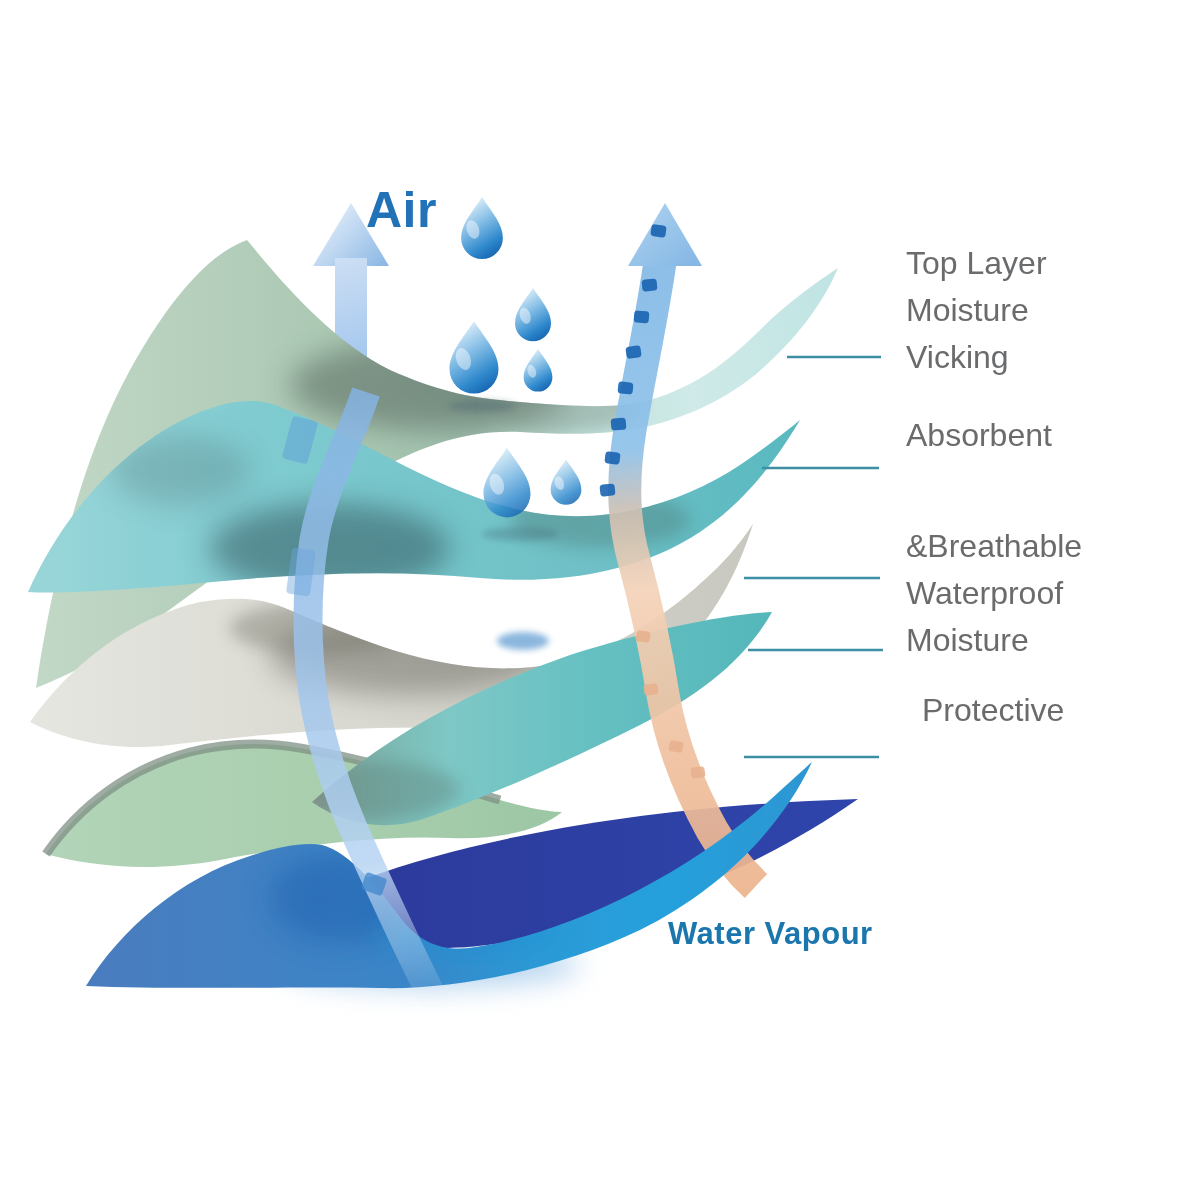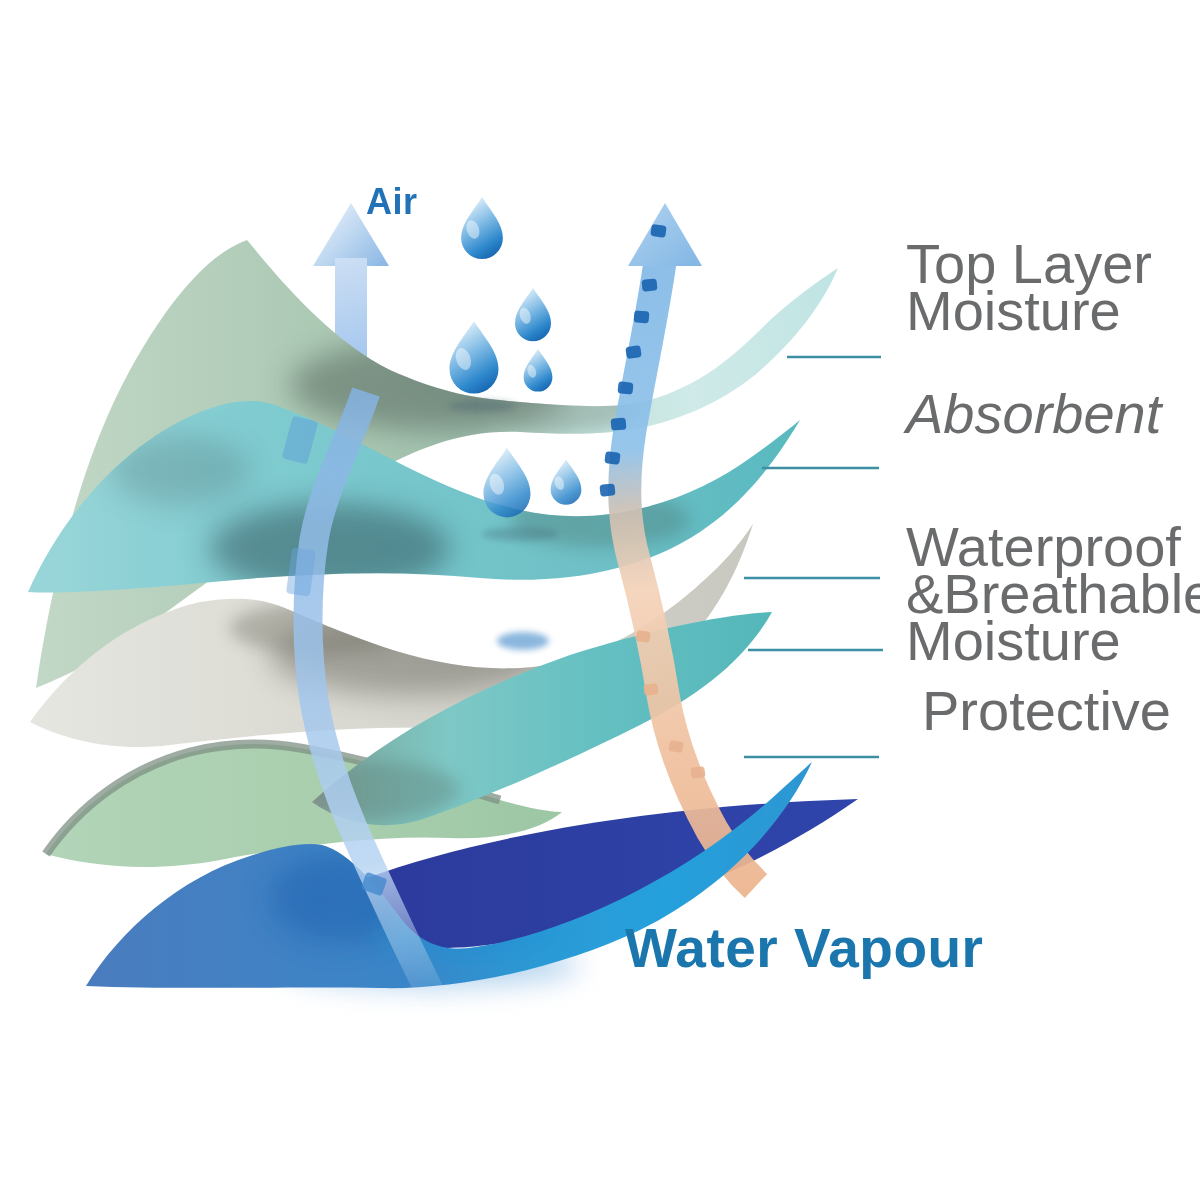--- a/index.html
+++ b/index.html
@@ -2,27 +2,27 @@
 <html><head>
 <meta charset="utf-8">
 <style>
   html,body{margin:0;padding:0;background:#ffffff;}
   .stage{
     position:relative;width:1200px;height:1200px;background:#ffffff;overflow:hidden;
     font-family:"Liberation Sans", sans-serif;
   }
   .stage svg{position:absolute;left:0;top:0;}
   .txt{position:absolute;white-space:nowrap;}
-  .flow-label{font-weight:bold;font-size:36px;color:#2272b8;letter-spacing:0.5px;}
+  .flow-label{font-weight:bold;font-size:50px;color:#2272b8;letter-spacing:0.5px;}
   .air{left:366px;top:181px;}
   .liquid{left:524px;top:188px;}
-  .vapour{left:625px;top:916px;font-weight:bold;font-size:55px;color:#1a76ac;letter-spacing:0.5px;}
-  .layer-label{left:906px;color:#6a6b6d;font-size:56px;line-height:47px;font-weight:400;}
+  .vapour{left:668px;top:916px;font-weight:bold;font-size:31px;color:#1a76ac;letter-spacing:0.5px;}
+  .layer-label{left:906px;color:#6a6b6d;font-size:32px;line-height:47px;font-weight:400;}
   .lbl-1{top:240px;}
-  .lbl-2{top:390px;font-style:italic;}
+  .lbl-2{top:412px;}
   .lbl-3{top:523px;}
   .lbl-4{top:687px;margin-left:16px;}
   .layer-label span{display:block;}
 </style>
 </head>
 <body>
 
 <div class="stage">
 
 <svg width="1200" height="1200" viewBox="0 0 1200 1200">
@@ -247,26 +247,27 @@
     <line x1="744" y1="757" x2="879" y2="757"></line>
   </g>
 </svg>
 
 <div class="txt flow-label air">Air</div>
 <div class="txt vapour">Water Vapour</div>
 
 <div class="txt layer-label lbl-1">
   <span>Top Layer</span>
   <span>Moisture</span>
+  <span>Vicking</span>
 </div>
 <div class="txt layer-label lbl-2">
   <span>Absorbent</span>
 </div>
 <div class="txt layer-label lbl-3">
+  <span>&amp;Breathable</span>
   <span>Waterproof</span>
-  <span>&amp;Breathable</span>
   <span>Moisture</span>
 </div>
 <div class="txt layer-label lbl-4">
   <span>Protective</span>
 </div>
 
 </div>
 
 </body></html>

